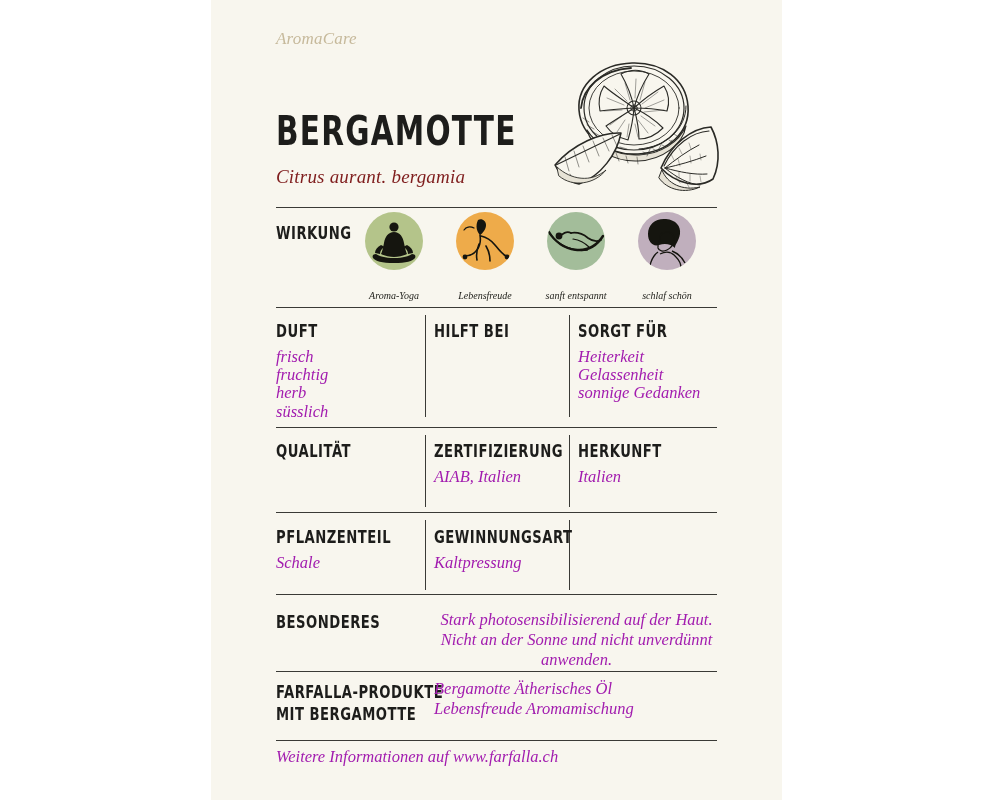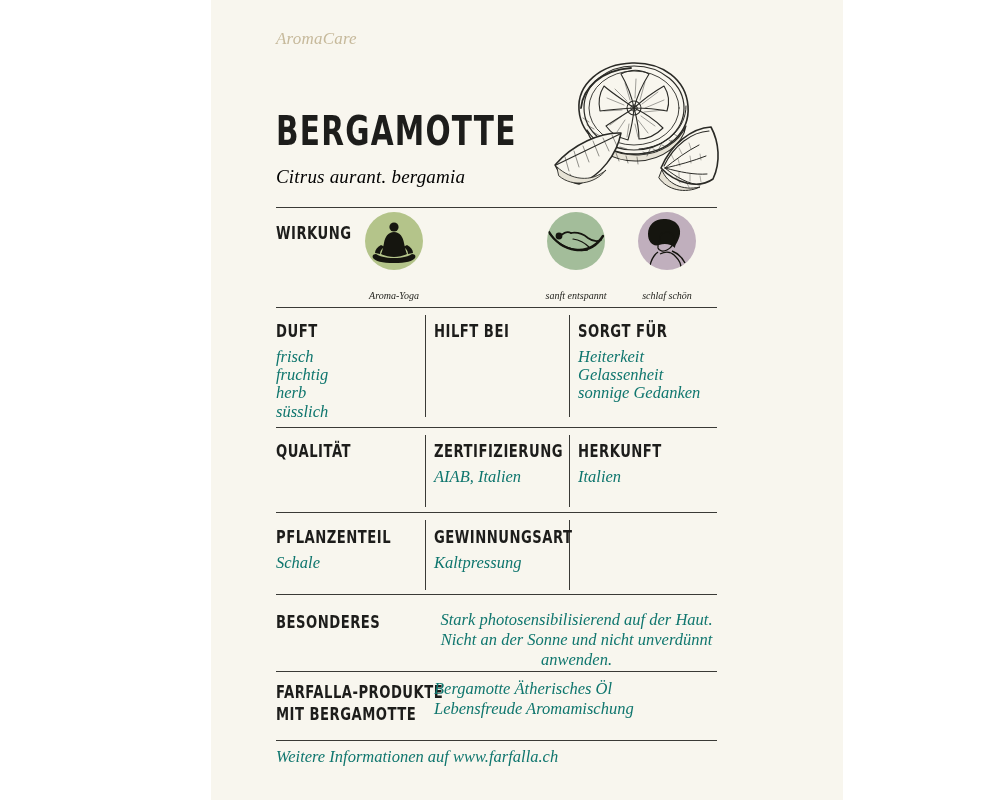--- a/index.html
+++ b/index.html
@@ -6,21 +6,21 @@
     margin: 0; padding: 0;
     width: 1000px; height: 800px;
     background: #ffffff;
     overflow: hidden;
   }
   body { font-family: "Liberation Serif", serif; }
 
   #card {
     position: absolute;
     left: 211px; top: 0;
-    width: 632px; height: 800px;
+    width: 571px; height: 800px;
     background: #f8f6ee;
   }
 
   
   .brand {
     position: absolute; left: 65px; top: 29px;
     font-style: italic; font-size: 17px;
     color: #c6b99b; letter-spacing: .2px;
   }
   .title {
@@ -29,21 +29,21 @@
     font-size: 37px; font-weight: 700;
     letter-spacing: 1.5px;
     color: #1d1d1b;
     transform: scaleX(.80) scaleY(1.10);
     transform-origin: left top;
     white-space: nowrap;
   }
   .subtitle {
     position: absolute; left: 65px; top: 166px;
     font-style: italic; font-size: 19px;
-    color: #000000; letter-spacing: .2px;
+    color: #7f1d1d; letter-spacing: .2px;
   }
 
   
   #fruit {
     position: absolute; left: 332px; top: 48px;
     width: 190px; height: 160px;
   }
 
   
   .hr {
@@ -62,21 +62,21 @@
     font-size: 16.5px; font-weight: 700;
     letter-spacing: .6px;
     color: #1d1d1b;
     transform: scaleX(.80) scaleY(1.12);
     transform-origin: left top;
     white-space: nowrap;
   }
   .val {
     font-family: "Liberation Serif", serif;
     font-style: italic; font-size: 16.5px;
-    color: #0f766e; line-height: 18.2px;
+    color: #a21caf; line-height: 18.2px;
     white-space: nowrap;
   }
   .val.wrap { white-space: normal; text-align: center; }
 
   
   #wirkung-label { position: absolute; left: 65px; top: 222px; }
   .icon-cell {
     position: absolute; top: 212px;
     width: 100px; text-align: center;
   }
@@ -182,20 +182,37 @@
           <path d="M29 20 c-6 0 -9 5 -10 11 c-1 5 -2 9 -3 11 c4 2 9 3 13 3 c4 0 9 -1 13 -3 c-1 -2 -2 -6 -3 -11 c-1 -6 -4 -11 -10 -11 Z"></path>
           <path d="M11 42 c-3 0 -4 2 -3 4 c2 3 9 5 21 5 c12 0 19 -2 21 -5 c1 -2 0 -4 -3 -4 c-3 2 -9 4 -18 4 c-9 0 -15 -2 -18 -4 Z"></path>
           <path d="M16 33 c-4 2 -6 5 -6 8 l5 1 c0 -3 2 -6 5 -7 Z"></path>
           <path d="M42 33 c4 2 6 5 6 8 l-5 1 c0 -3 -2 -6 -5 -7 Z"></path>
         </g>
       </svg>
     </div>
     <div class="cap">Aroma-Yoga</div>
   </div>
 
+  <div class="icon-cell" style="left:224px">
+    <div class="circle" style="background: rgb(238, 171, 74);">
+      <svg viewBox="0 0 58 58" width="58" height="58">
+        <g fill="#15150f" stroke="#15150f" stroke-width="1.6" stroke-linecap="round">
+          <path d="M22 8 c4 -2 8 1 8 5 c0 4 -3 8 -6 10 c-3 -3 -5 -9 -2 -15 Z" stroke="none"></path>
+          <path d="M24 23 c1 6 0 11 -3 15 c-3 4 -8 6 -12 6" fill="none"></path>
+          <path d="M25 24 c5 1 10 4 14 9 c4 5 7 9 11 11" fill="none"></path>
+          <path d="M23 32 c-2 5 -3 11 -2 16" fill="none"></path>
+          <path d="M30 34 c3 5 4 10 4 15" fill="none"></path>
+          <circle cx="9" cy="45" r="2.4" stroke="none"></circle>
+          <circle cx="51" cy="45" r="2.4" stroke="none"></circle>
+          <path d="M18 16 c-4 -2 -8 -1 -10 2" fill="none" stroke-width="1.2"></path>
+        </g>
+      </svg>
+    </div>
+    <div class="cap">Lebensfreude</div>
+  </div>
 
   <div class="icon-cell" style="left:315px">
     <div class="circle" style="background: rgb(163, 189, 154);">
       <svg viewBox="0 0 58 58" width="58" height="58">
         <g fill="none" stroke="#15150f" stroke-width="1.7" stroke-linecap="round">
           <path d="M2 20 C14 40 42 46 56 24" stroke-width="2.4"></path>
           <path d="M3 22 C12 34 26 40 40 38"></path>
           <path d="M12 26 c3 -5 8 -7 12 -5"></path>
           <circle cx="12" cy="24" r="3.4" fill="#15150f" stroke="none"></circle>
           <path d="M24 21 c6 -1 12 1 17 5 c4 3 9 4 13 2"></path>

